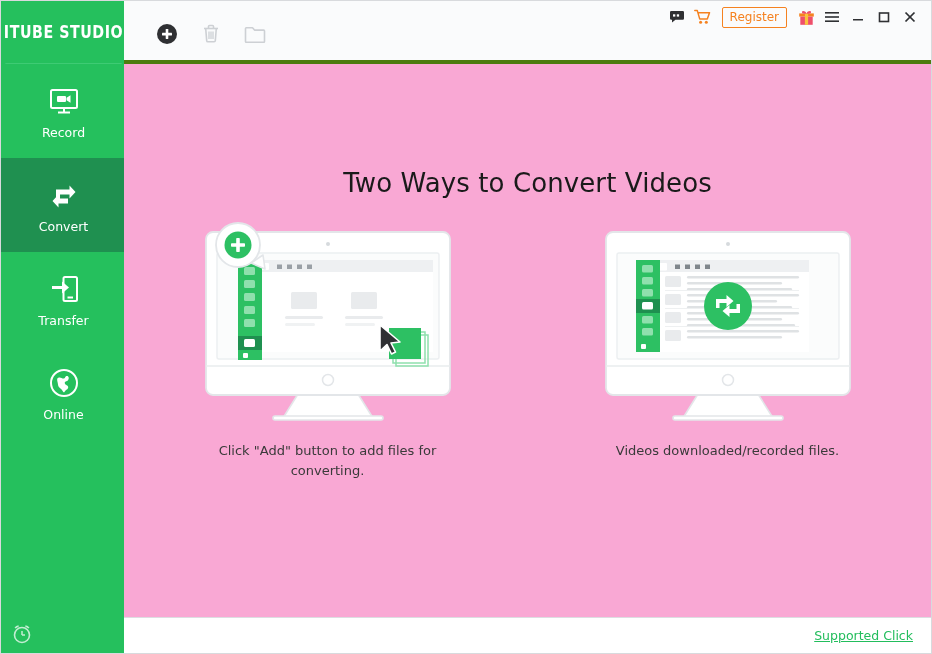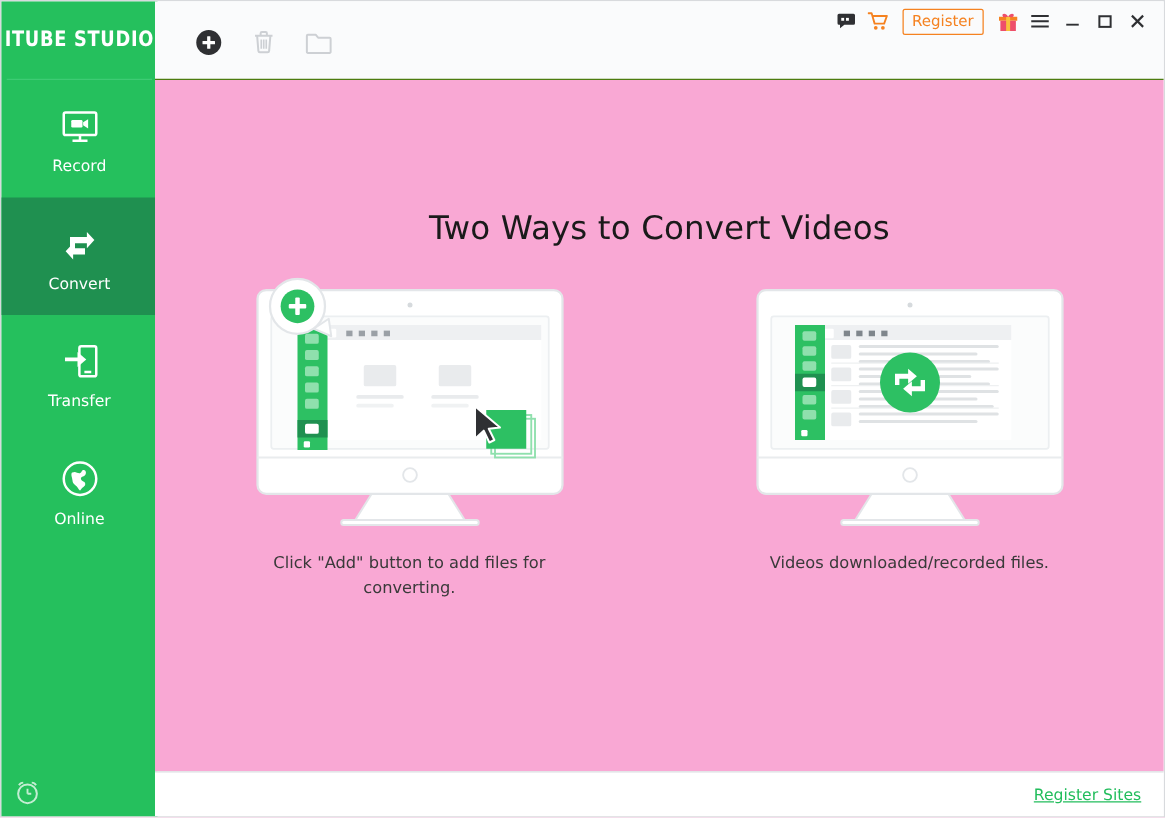--- a/index.html
+++ b/index.html
@@ -83,21 +83,21 @@
   }
   #sidebar-bottom svg { display:block; width:100%; height:100%; }
 
   
   #titlebar {
     position: absolute;
     left: 123px; top: 0;
     right: 0;
     height: 63px;
     background: #fafbfc;
-    border-bottom: 1px solid #4d7c0f;
+    border-bottom: 4px solid #4d7c0f;
     box-sizing: border-box;
   }
   #win-controls {
     position: absolute;
     right: 8px;
     top: 4px;
     height: 24px;
     display: flex;
     align-items: center;
     gap: 0px;
@@ -478,16 +478,16 @@
             <path d="M113 77 h10.5 v-4 l7 6 -7 6 v-4 h-7 v5 h-3.5 z" fill="#ffffff"></path>
             <path d="M137 91 h-10.5 v4 l-7 -6 7 -6 v4 h7 v-5 h3.5 z" fill="#ffffff"></path>
           </svg>
         </div>
         <div class="panel-caption">Videos downloaded/recorded files.</div>
       </div>
     </div>
   </div>
 
   <div id="statusbar">
-    <span id="supported-sites">Register Sites</span>
+    <span id="supported-sites">Supported Click</span>
   </div>
 
 </div>
 
 </body></html>

